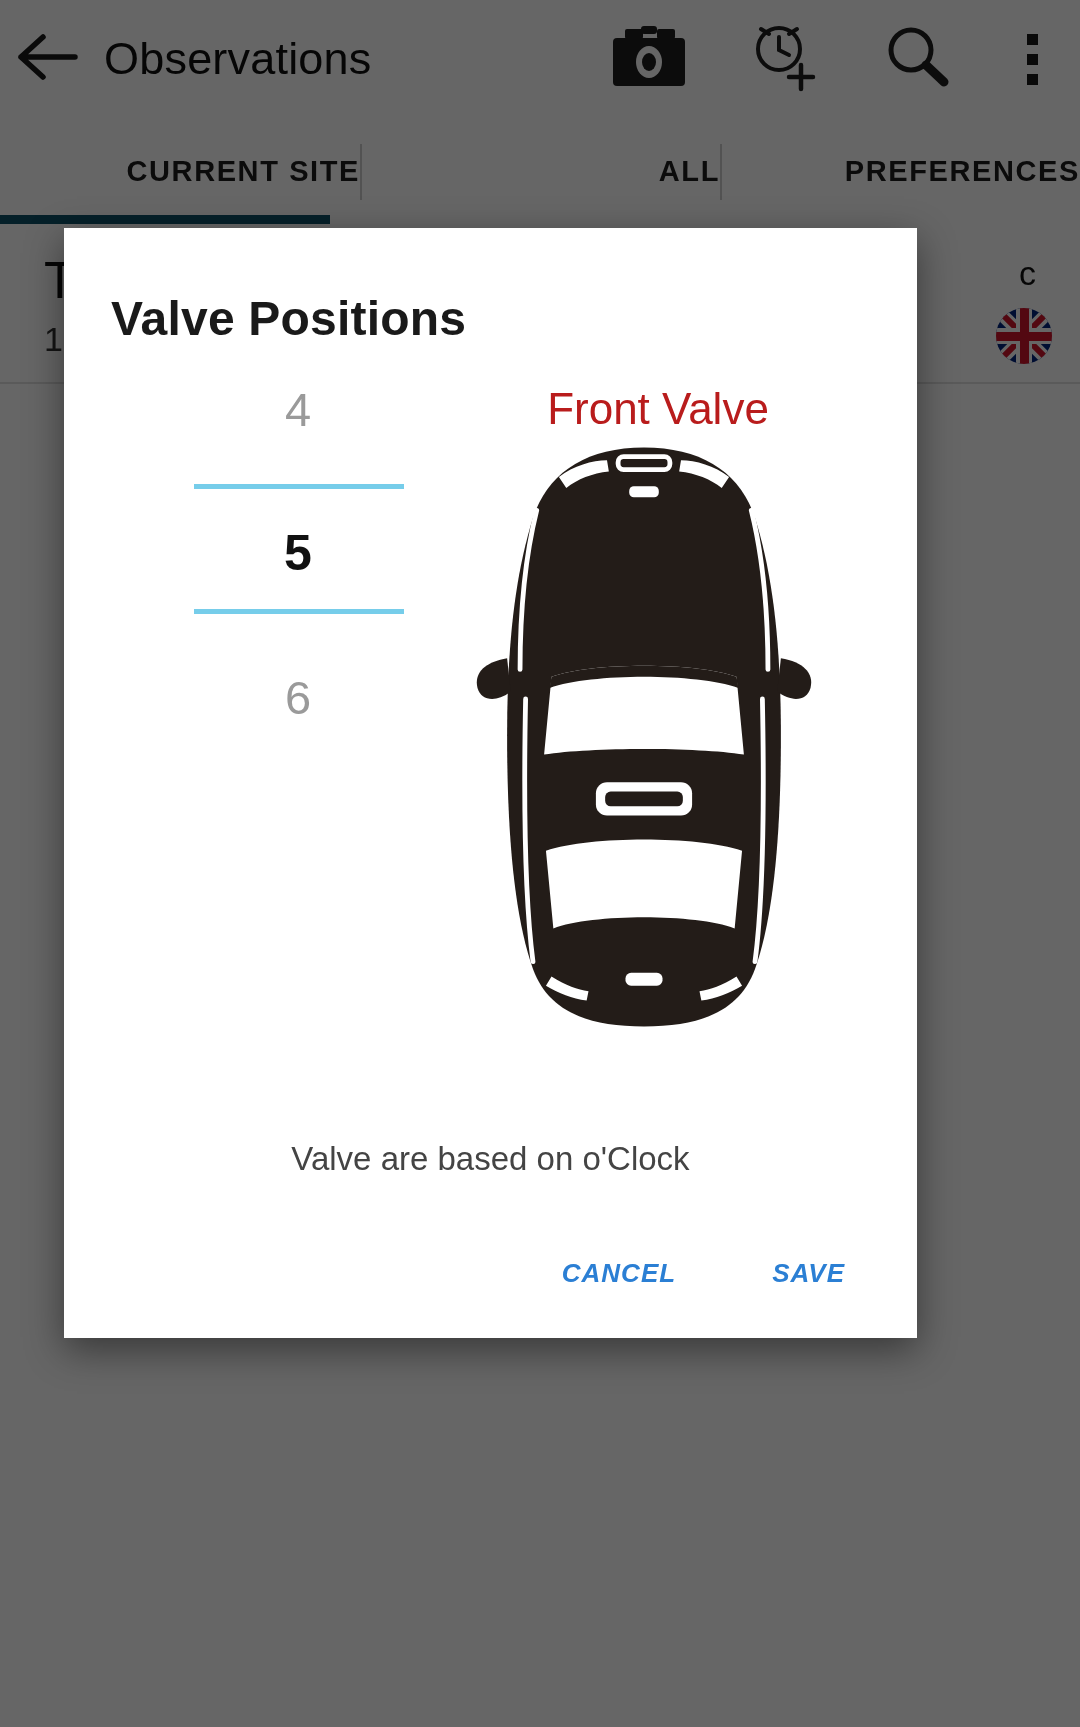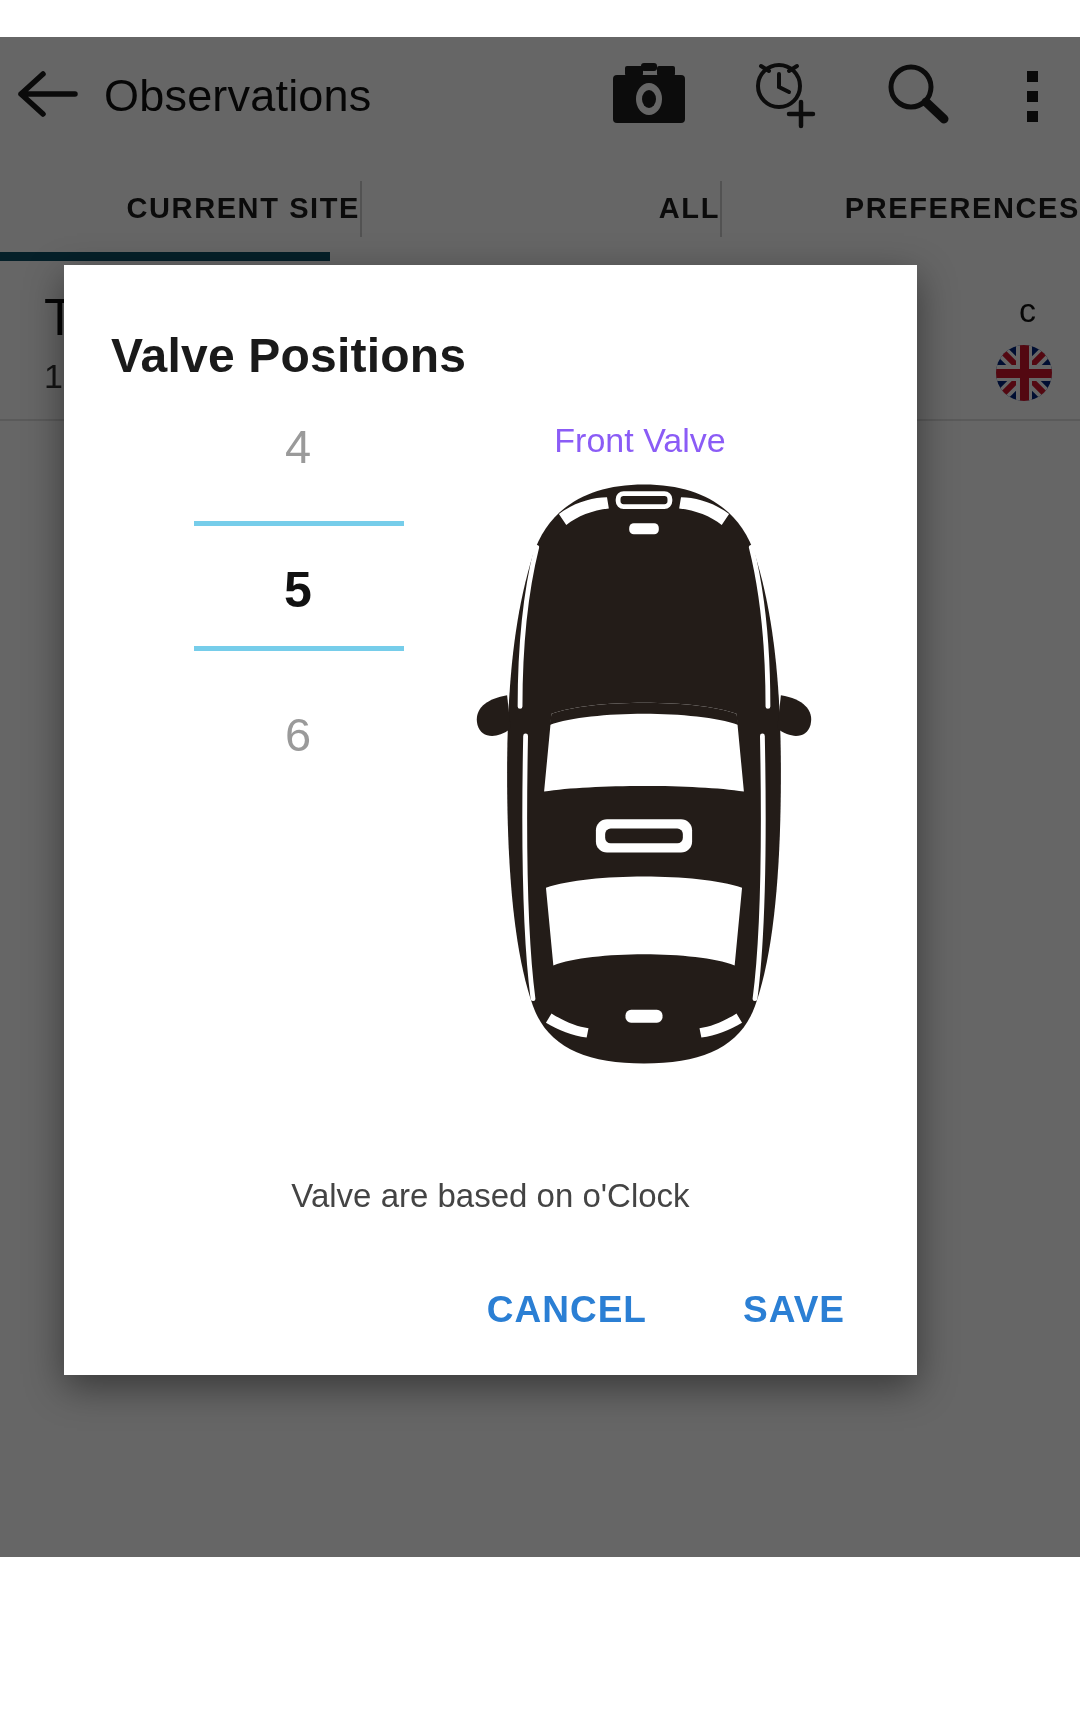--- a/index.html
+++ b/index.html
@@ -8,24 +8,23 @@
     width: 1080px;
     height: 1727px;
     overflow: hidden;
     font-family: "Liberation Sans", sans-serif;
     background: #ffffff;
   }
 
   #screen {
     position: relative;
     width: 1080px;
-    height: 1520px;
+    height: 1727px;
     background: #ffffff;
     overflow: hidden;
-    margin-top: 37px;
   }
 
   
   #app-background {
     position: absolute;
     inset: 0;
     background: #ffffff;
   }
 
   .appbar {
@@ -274,23 +273,23 @@
   .picker.bottom .pk-prev { top: 38px; }
   .picker.bottom .pk-line-1 { top: 136px; }
   .picker.bottom .pk-cur { top: 180px; }
   .picker.bottom .pk-line-2 { top: 260px; }
 
   
   .valve-label {
     position: absolute;
     width: 420px;
     text-align: center;
-    left: 366px;
-    font-size: 34px;
-    color: #8b5cf6;
+    left: 384px;
+    font-size: 44px;
+    color: #b91c1c;
   }
   .valve-label.front { top: 156px; }
   .valve-label.rear { top: 828px; }
 
   .car-wrap {
     position: absolute;
     left: 394px;
     top: 212px;
     width: 372px;
     height: 592px;
@@ -315,26 +314,27 @@
     height: 90px;
     display: flex;
     align-items: center;
     justify-content: flex-end;
     padding-right: 12px;
   }
   .dlg-btn {
     background: none;
     border: none;
     font-family: "Liberation Sans", sans-serif;
-    font-size: 37px;
+    font-size: 26px;
     font-weight: bold;
     letter-spacing: 1px;
     color: #2b7fd4;
     padding: 16px 30px;
     cursor: pointer;
+    font-style: italic;
   }
   .dlg-btn.save { margin-left: 36px; margin-right: 30px; }
 </style>
 </head>
 <body>
 
 <div id="screen">
 
   <div id="app-background">
 

